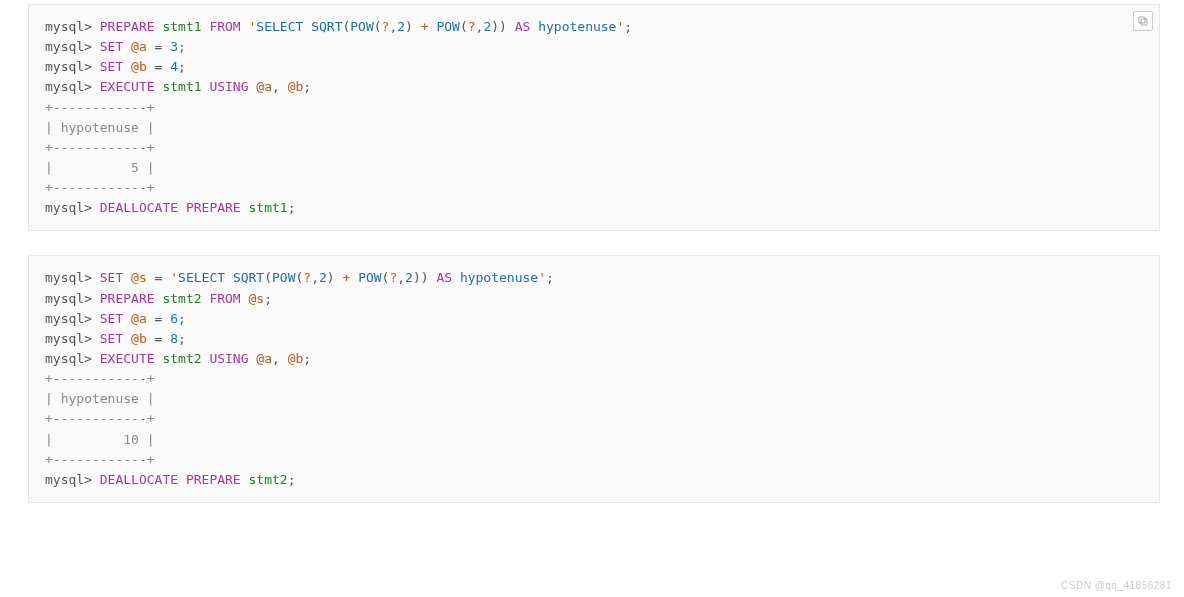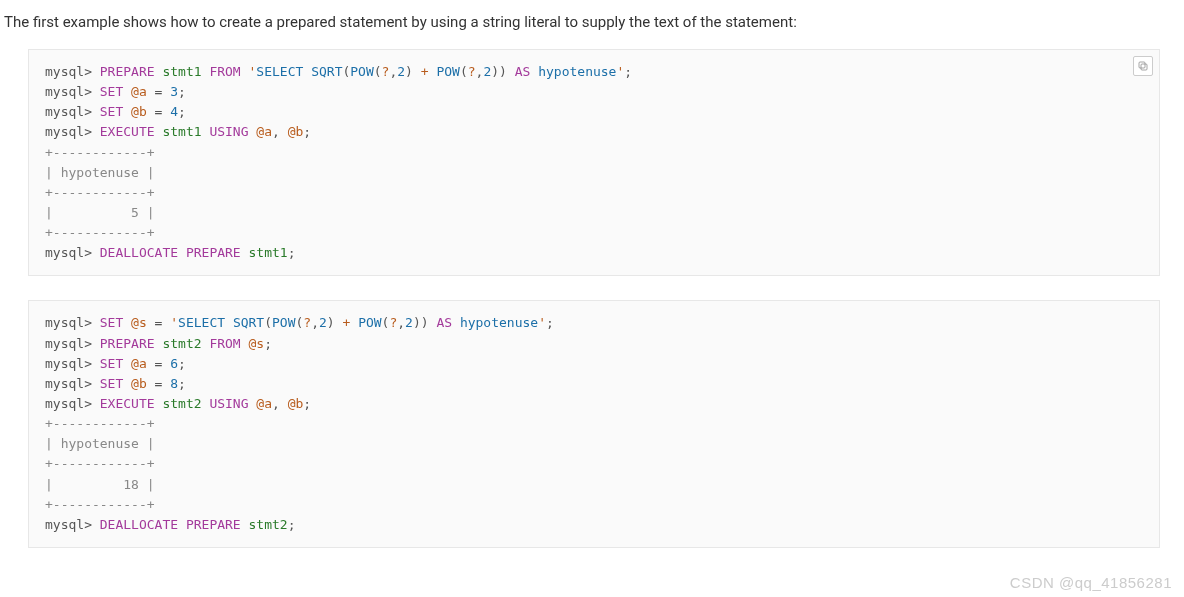--- a/index.html
+++ b/index.html
@@ -52,21 +52,21 @@
     width: 12px;
     height: 12px;
     stroke: #888;
     fill: none;
     stroke-width: 1.5;
   }
   .watermark {
     position: fixed;
     right: 12px;
     bottom: 6px;
-    font-size: 15px;
+    font-size: 10px;
     color: #ccc;
     font-family: "Segoe UI", Arial, sans-serif;
     letter-spacing: 0.5px;
     pointer-events: none;
   }
   
   .tk-prompt { color: #555; }
   .tk-kw   { color: #a33a9b; }   
   .tk-name { color: #2a7a2a; }   
   .tk-var  { color: #b85c1d; }   
@@ -74,21 +74,20 @@
   .tk-str  { color: #b85c1d; }   
   .tk-fn   { color: #1c6fa8; }   
   .tk-punct{ color: #555; }
   .tk-out  { color: #888; }
 </style>
 </head>
 <body>
 
 <div class="container">
 
-  <p class="para">The first example shows how to create a prepared statement by using a string literal to supply the text of the statement:</p>
 
   <div class="code-block">
     <div class="copy-btn" title="Copy">
       <svg viewBox="0 0 24 24">
           <rect x="8" y="8" width="12" height="12" rx="2"></rect>
           <rect x="4" y="4" width="12" height="12" rx="2"></rect>
         </svg>
     </div>
 <pre><span class="tk-prompt">mysql&gt;</span> <span class="tk-kw">PREPARE</span> <span class="tk-name">stmt1</span> <span class="tk-kw">FROM</span> <span class="tk-str">'</span><span class="tk-fn">SELECT</span> <span class="tk-fn">SQRT</span><span class="tk-punct">(</span><span class="tk-fn">POW</span><span class="tk-punct">(</span><span class="tk-str">?</span><span class="tk-punct">,</span><span class="tk-num">2</span><span class="tk-punct">)</span> <span class="tk-str">+</span> <span class="tk-fn">POW</span><span class="tk-punct">(</span><span class="tk-str">?</span><span class="tk-punct">,</span><span class="tk-num">2</span><span class="tk-punct">))</span> <span class="tk-kw">AS</span> <span class="tk-fn">hypotenuse</span><span class="tk-str">'</span><span class="tk-punct">;</span>
 <span class="tk-prompt">mysql&gt;</span> <span class="tk-kw">SET</span> <span class="tk-var">@a</span> <span class="tk-punct">=</span> <span class="tk-num">3</span><span class="tk-punct">;</span>
@@ -105,20 +104,20 @@
 
   <div class="code-block">
 <pre><span class="tk-prompt">mysql&gt;</span> <span class="tk-kw">SET</span> <span class="tk-var">@s</span> <span class="tk-punct">=</span> <span class="tk-str">'</span><span class="tk-fn">SELECT</span> <span class="tk-fn">SQRT</span><span class="tk-punct">(</span><span class="tk-fn">POW</span><span class="tk-punct">(</span><span class="tk-str">?</span><span class="tk-punct">,</span><span class="tk-num">2</span><span class="tk-punct">)</span> <span class="tk-str">+</span> <span class="tk-fn">POW</span><span class="tk-punct">(</span><span class="tk-str">?</span><span class="tk-punct">,</span><span class="tk-num">2</span><span class="tk-punct">))</span> <span class="tk-kw">AS</span> <span class="tk-fn">hypotenuse</span><span class="tk-str">'</span><span class="tk-punct">;</span>
 <span class="tk-prompt">mysql&gt;</span> <span class="tk-kw">PREPARE</span> <span class="tk-name">stmt2</span> <span class="tk-kw">FROM</span> <span class="tk-var">@s</span><span class="tk-punct">;</span>
 <span class="tk-prompt">mysql&gt;</span> <span class="tk-kw">SET</span> <span class="tk-var">@a</span> <span class="tk-punct">=</span> <span class="tk-num">6</span><span class="tk-punct">;</span>
 <span class="tk-prompt">mysql&gt;</span> <span class="tk-kw">SET</span> <span class="tk-var">@b</span> <span class="tk-punct">=</span> <span class="tk-num">8</span><span class="tk-punct">;</span>
 <span class="tk-prompt">mysql&gt;</span> <span class="tk-kw">EXECUTE</span> <span class="tk-name">stmt2</span> <span class="tk-kw">USING</span> <span class="tk-var">@a</span><span class="tk-punct">,</span> <span class="tk-var">@b</span><span class="tk-punct">;</span>
 <span class="tk-out">+------------+</span>
 <span class="tk-out">| hypotenuse |</span>
 <span class="tk-out">+------------+</span>
-<span class="tk-out">|         18 |</span>
+<span class="tk-out">|         10 |</span>
 <span class="tk-out">+------------+</span>
 <span class="tk-prompt">mysql&gt;</span> <span class="tk-kw">DEALLOCATE</span> <span class="tk-kw">PREPARE</span> <span class="tk-name">stmt2</span><span class="tk-punct">;</span></pre>
   </div>
 
 </div>
 
 <div class="watermark">CSDN @qq_41856281</div>
 
 </body></html>

